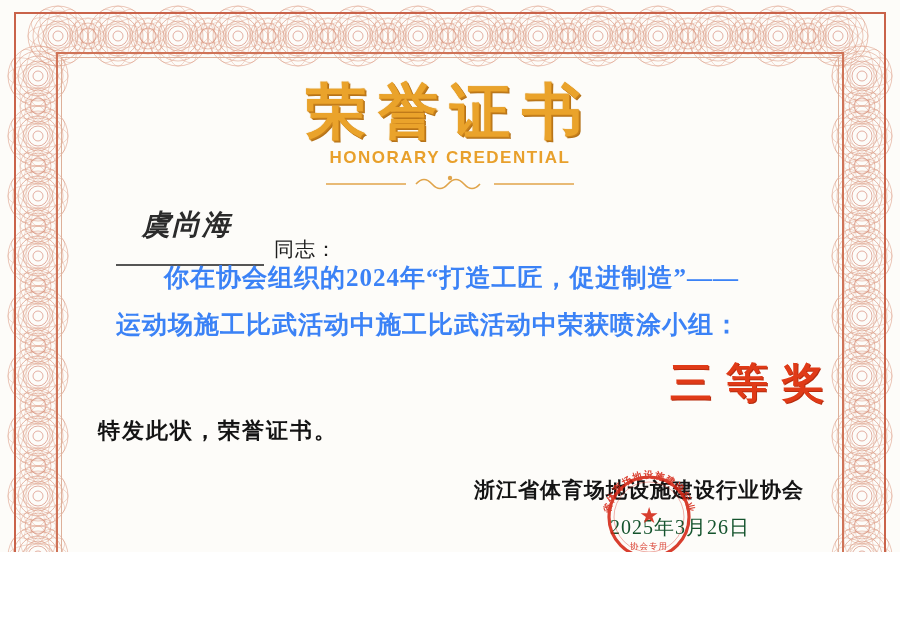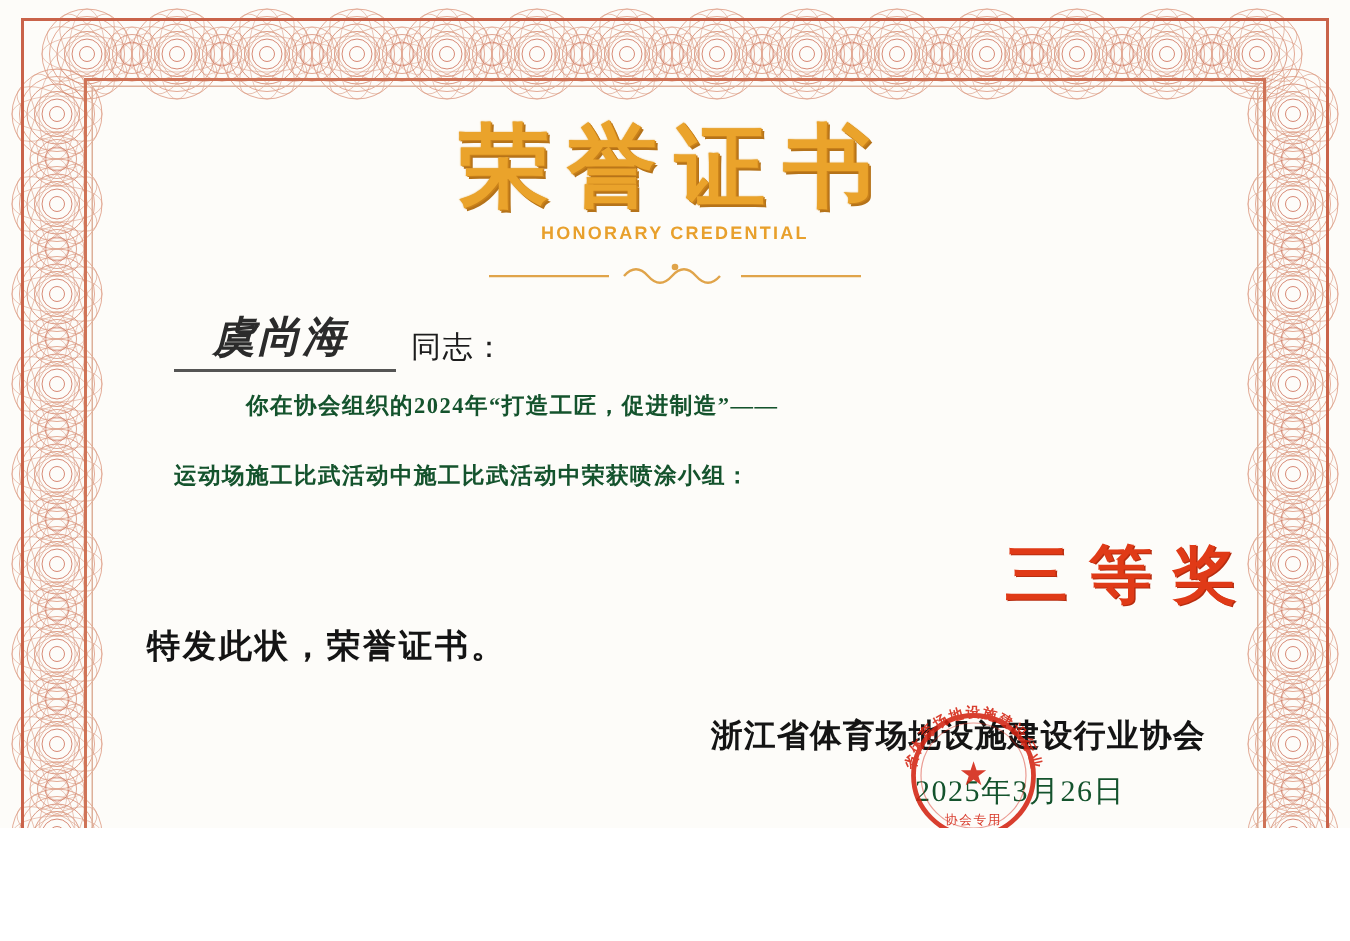--- a/index.html
+++ b/index.html
@@ -75,21 +75,21 @@
       2px 2px 0 #b5731a,
       0 0 1px #d9941f;
     line-height: 1.1;
   }
   .title-en {
     position: absolute;
     top: 90px;
     left: 0; right: 0;
     text-align: center;
     font-family: "Liberation Sans", sans-serif;
-    font-size: 12px;
+    font-size: 17px;
     font-weight: bold;
     letter-spacing: 1.5px;
     color: #e8a02c;
   }
   .flourish {
     position: absolute;
     top: 116px;
     left: 0; right: 0;
     height: 22px;
     text-align: center;
@@ -106,39 +106,39 @@
     display: flex;
     align-items: flex-end;
   }
   .recipient-name {
     font-family: "Liberation Serif", serif;
     font-size: 28px;
     font-weight: bold;
     color: #2b2b2b;
     font-style: italic;
     border-bottom: 2px solid #555;
-    padding: 0 12px 2px 6px;
+    padding: 0 12px 20px 6px;
     min-width: 130px;
     text-align: center;
     letter-spacing: 2px;
   }
   .recipient-suffix {
     font-size: 20px;
     color: #1d1d1d;
     margin-left: 10px;
     padding-bottom: 3px;
     font-family: "Liberation Serif", serif;
     letter-spacing: 1px;
   }
 
   .body-line {
     position: absolute;
     font-family: "Liberation Serif", serif;
-    font-size: 15px;
-    color: #14532d;
+    font-size: 25px;
+    color: #3b82f6;
     letter-spacing: 1px;
     white-space: nowrap;
     font-weight: bold;
   }
   .body-line-1 { top: 203px; left: 102px; }
   .body-line-2 { top: 250px; left: 54px; }
 
   .award {
     position: absolute;
     top: 297px;

